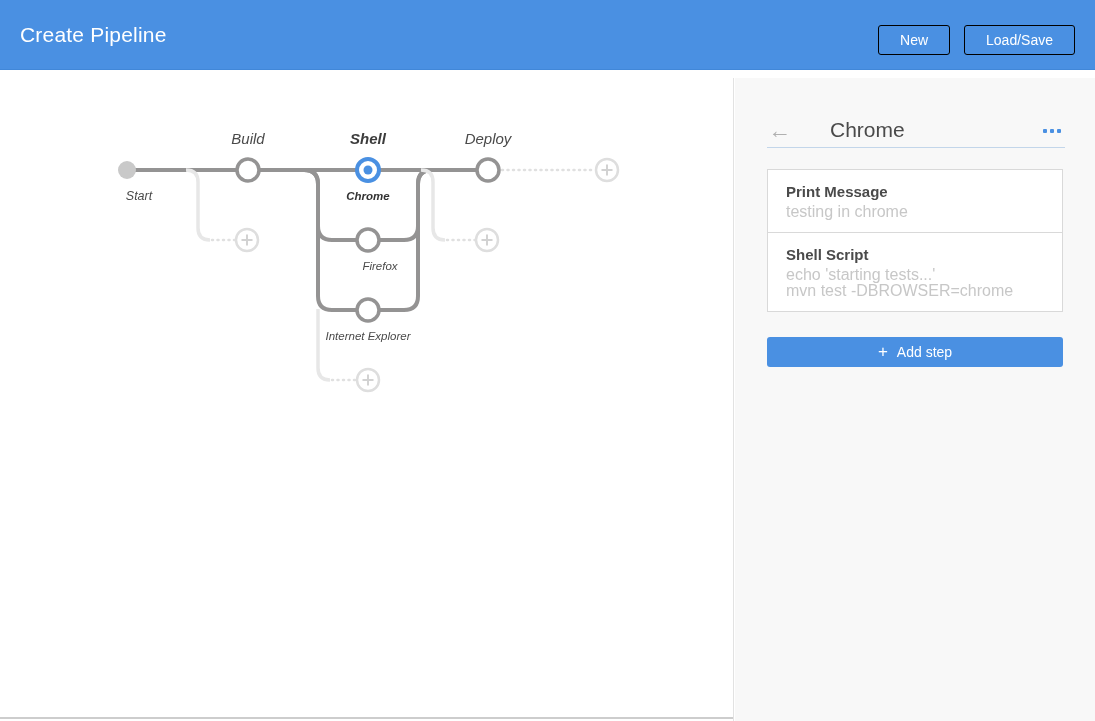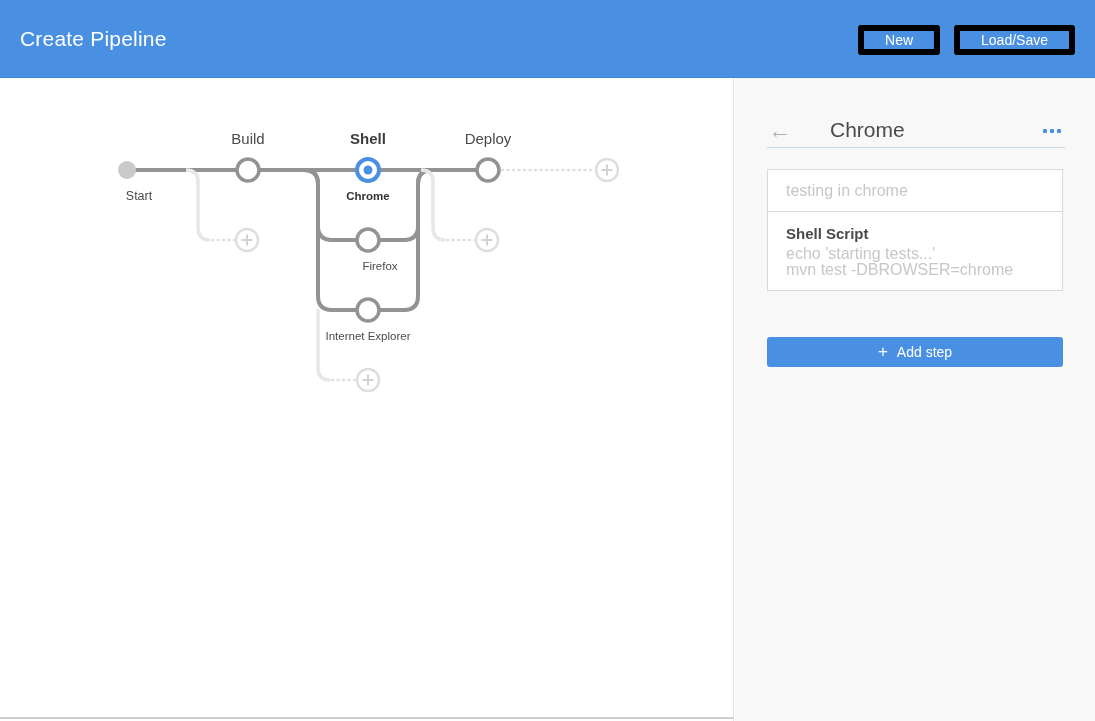--- a/index.html
+++ b/index.html
@@ -1,31 +1,31 @@
 <!DOCTYPE html>
 <html><head>
 <meta charset="utf-8">
 <style>
   * { margin:0; padding:0; box-sizing:border-box; }
   html,body { width:1095px; height:721px; overflow:hidden; }
   body { font-family:"Liberation Sans", sans-serif; background:#fff; position:relative; }
 
   
   .app-header {
-    position:absolute; left:0; top:0; width:1095px; height:78px;
+    position:absolute; left:0; top:0; width:1095px; height:70px;
     background:#4A90E2; border-bottom:1px solid #4187d8;
     display:flex; align-items:center;
   }
   .app-header h1 {
     margin-left:20px; color:#fff; font-size:21px; font-weight:400; letter-spacing:.2px;
   }
   .header-buttons { position:absolute; right:20px; top:25px; display:flex; gap:14px; }
   .header-btn {
     height:30px; padding:0 21px; background:transparent; color:#fff;
-    border:6px solid #000000; border-radius:3px; font-size:14px;
+    border:1px solid #000000; border-radius:3px; font-size:14px;
     font-family:"Liberation Sans", sans-serif; cursor:pointer;
   }
 
   
   .editor {
     position:absolute; left:0; top:78px; width:734px; height:643px;
     background:#fff; border-right:1px solid #e2e2e2;
   }
   .editor svg { position:absolute; left:0; top:0; }
   .bottom-rule {
@@ -37,21 +37,21 @@
   .light  { fill:none; stroke:#e7e7e7; stroke-width:3.5; }
   .dotted { fill:none; stroke:#e0e0e0; stroke-width:2.5; stroke-dasharray:1 4.5; stroke-linecap:round; }
   .node         { fill:#fff; stroke:#949393; stroke-width:3.5; }
   .node-sel     { fill:#fff; stroke:#4A90E2; stroke-width:4; }
   .node-sel-dot { fill:#4A90E2; stroke:none; }
   .start-dot    { fill:#c9c9c9; stroke:none; }
   .plus-circle  { fill:#fff; stroke:#dedede; stroke-width:2.5; }
   .plus-glyph   { fill:none; stroke:#d2d2d2; stroke-width:2; }
 
   
-  .glabel { position:absolute; transform:translateX(-50%); white-space:nowrap; color:#4a4a4a; }
+  .glabel { position:absolute; transform:translateX(-50%); white-space:nowrap; color:#4a4a4a;font-style:italic; }
   .stage-label  { top:52px; font-size:15px; }
   .stage-label.sel { font-weight:bold; color:#3c3c3c; }
   .start-label  { top:111px; font-size:12.5px; }
   .branch-label { font-size:11.5px; }
   .branch-label.sel { font-weight:bold; color:#333; }
 
   
   .panel {
     position:absolute; left:735px; top:78px; width:360px; height:643px;
     background:#f8f8f8;
@@ -164,20 +164,21 @@
     <span class="more-btn">
         <i></i>
         <i></i>
         <i></i>
       </span>
   </div>
   <div class="panel-divider"></div>
 
   <div class="steps-list">
     <div class="step-card">
+      <div class="step-title">Print Message</div>
       <div class="step-desc">testing in chrome</div>
     </div>
     <div class="step-card">
       <div class="step-title">Shell Script</div>
       <div class="step-desc">echo 'starting tests...'</div>
       <div class="step-desc">mvn test -DBROWSER=chrome</div>
     </div>
   </div>
 
   <button class="add-step-btn">

